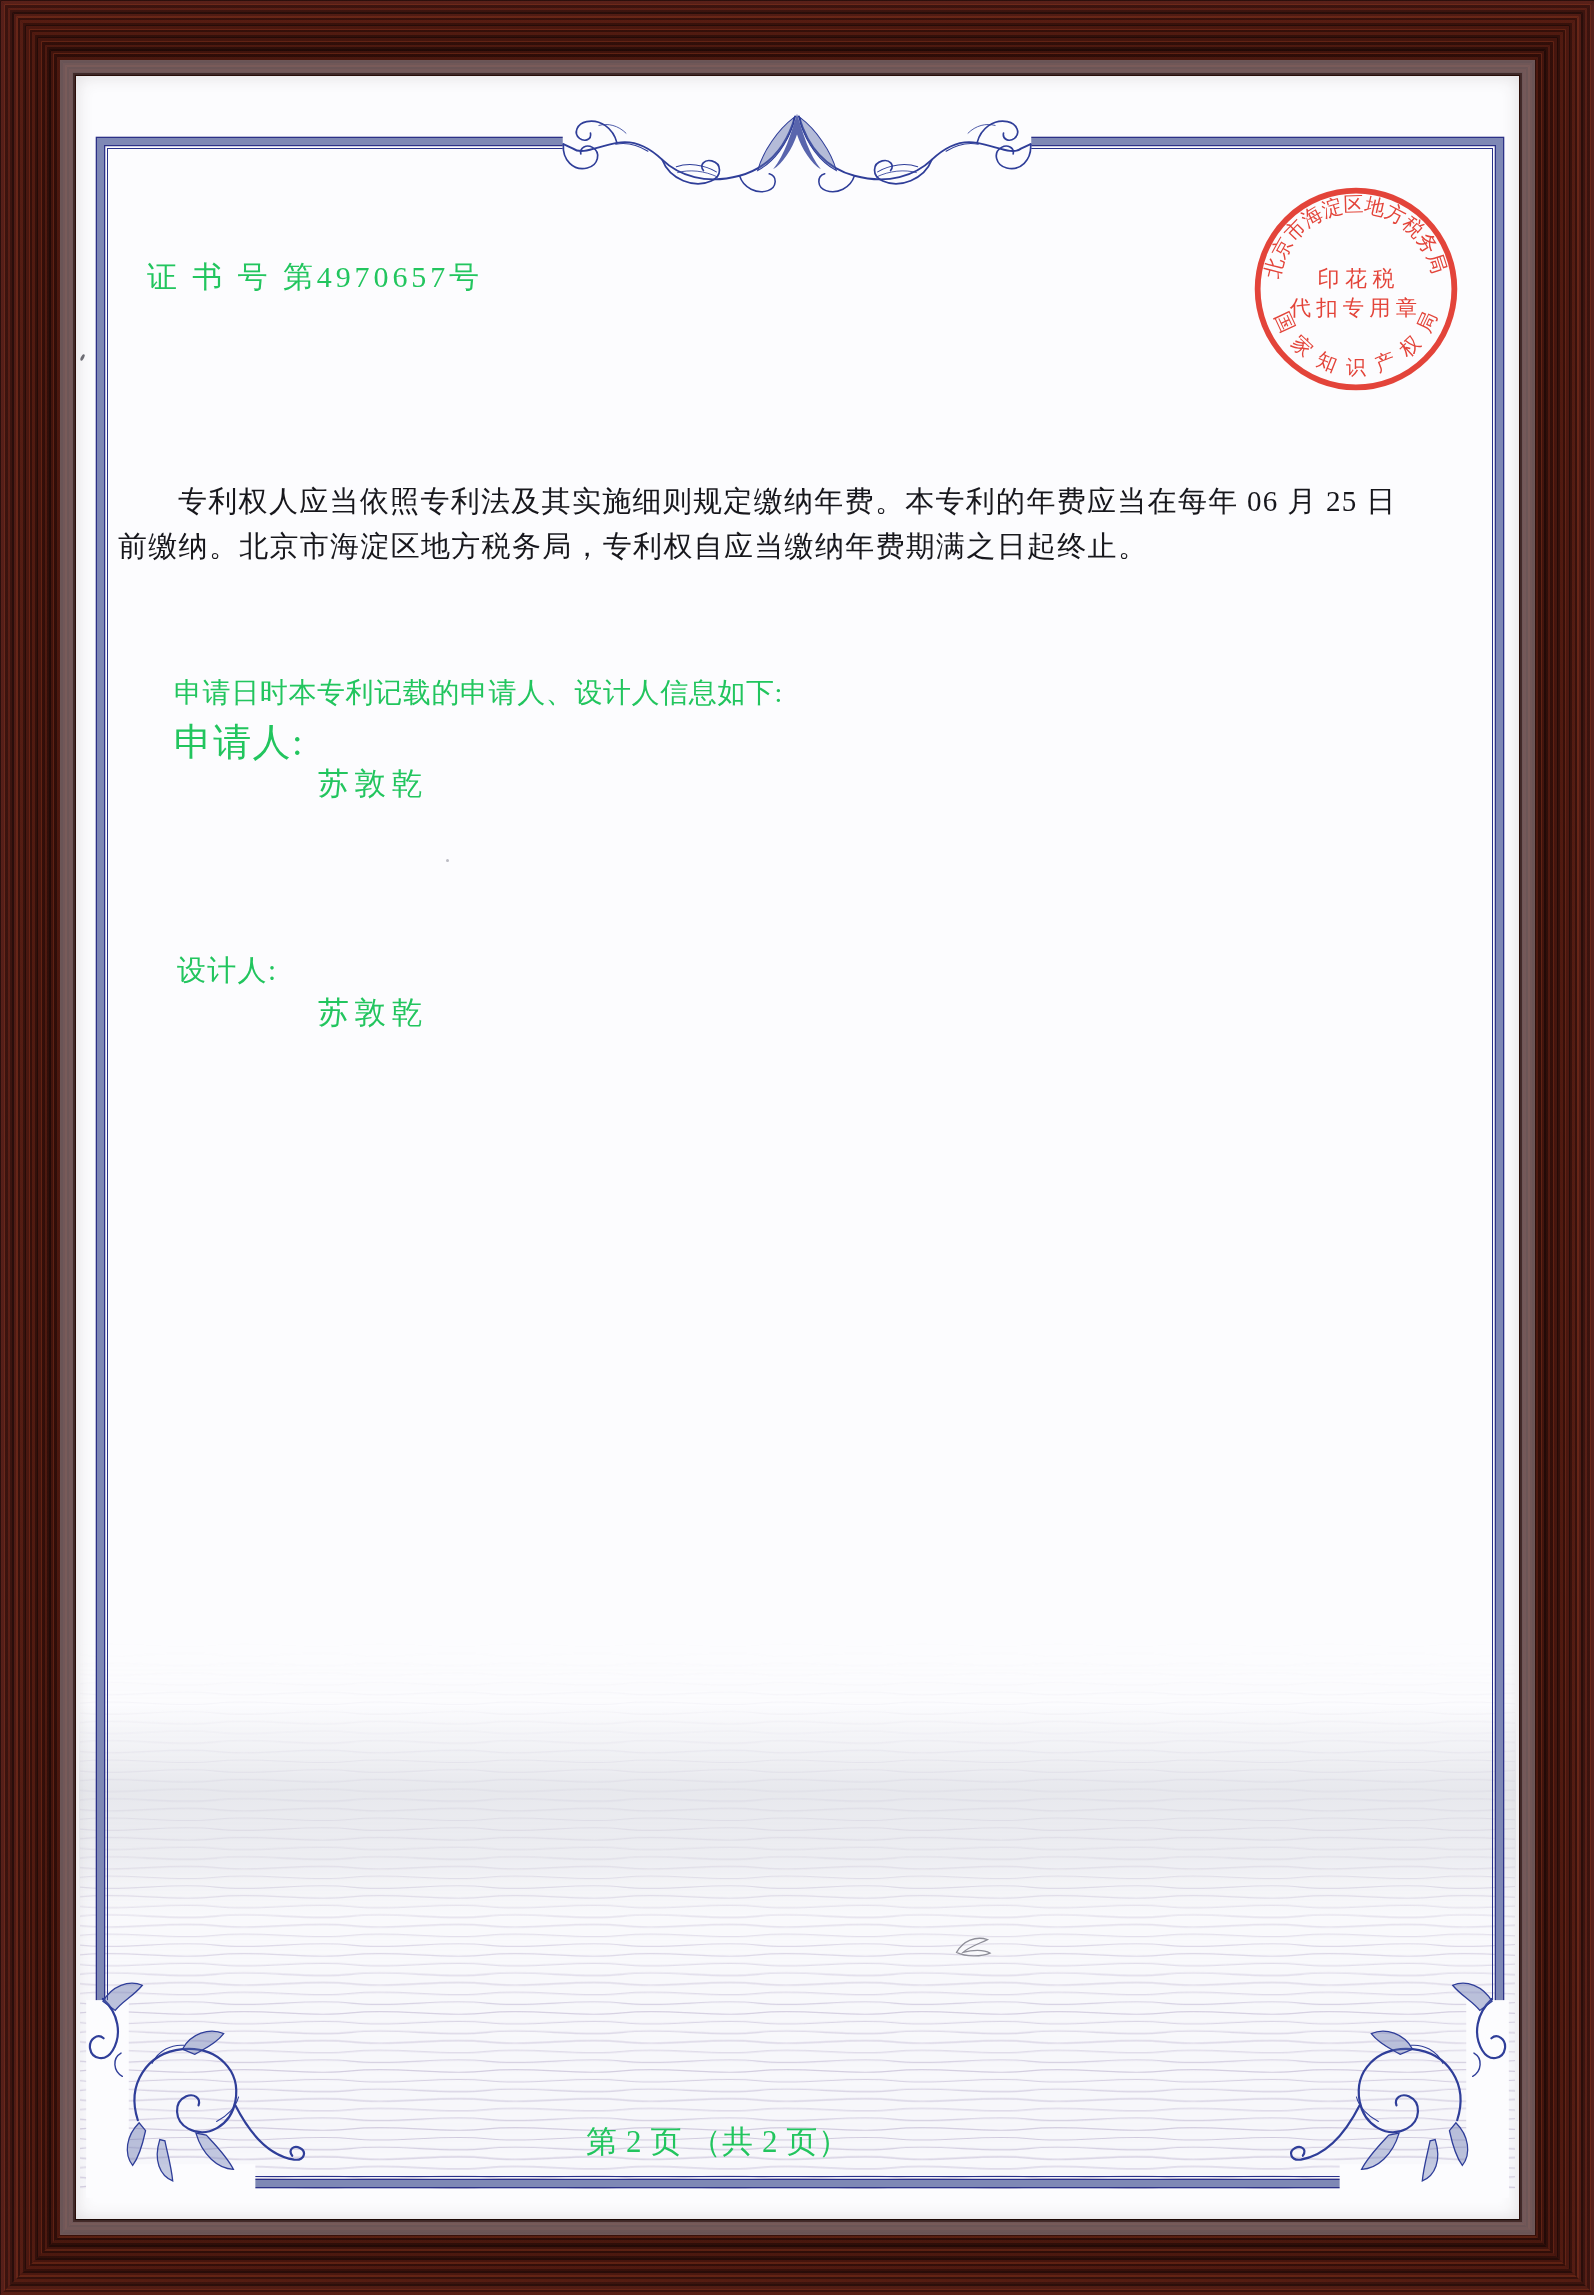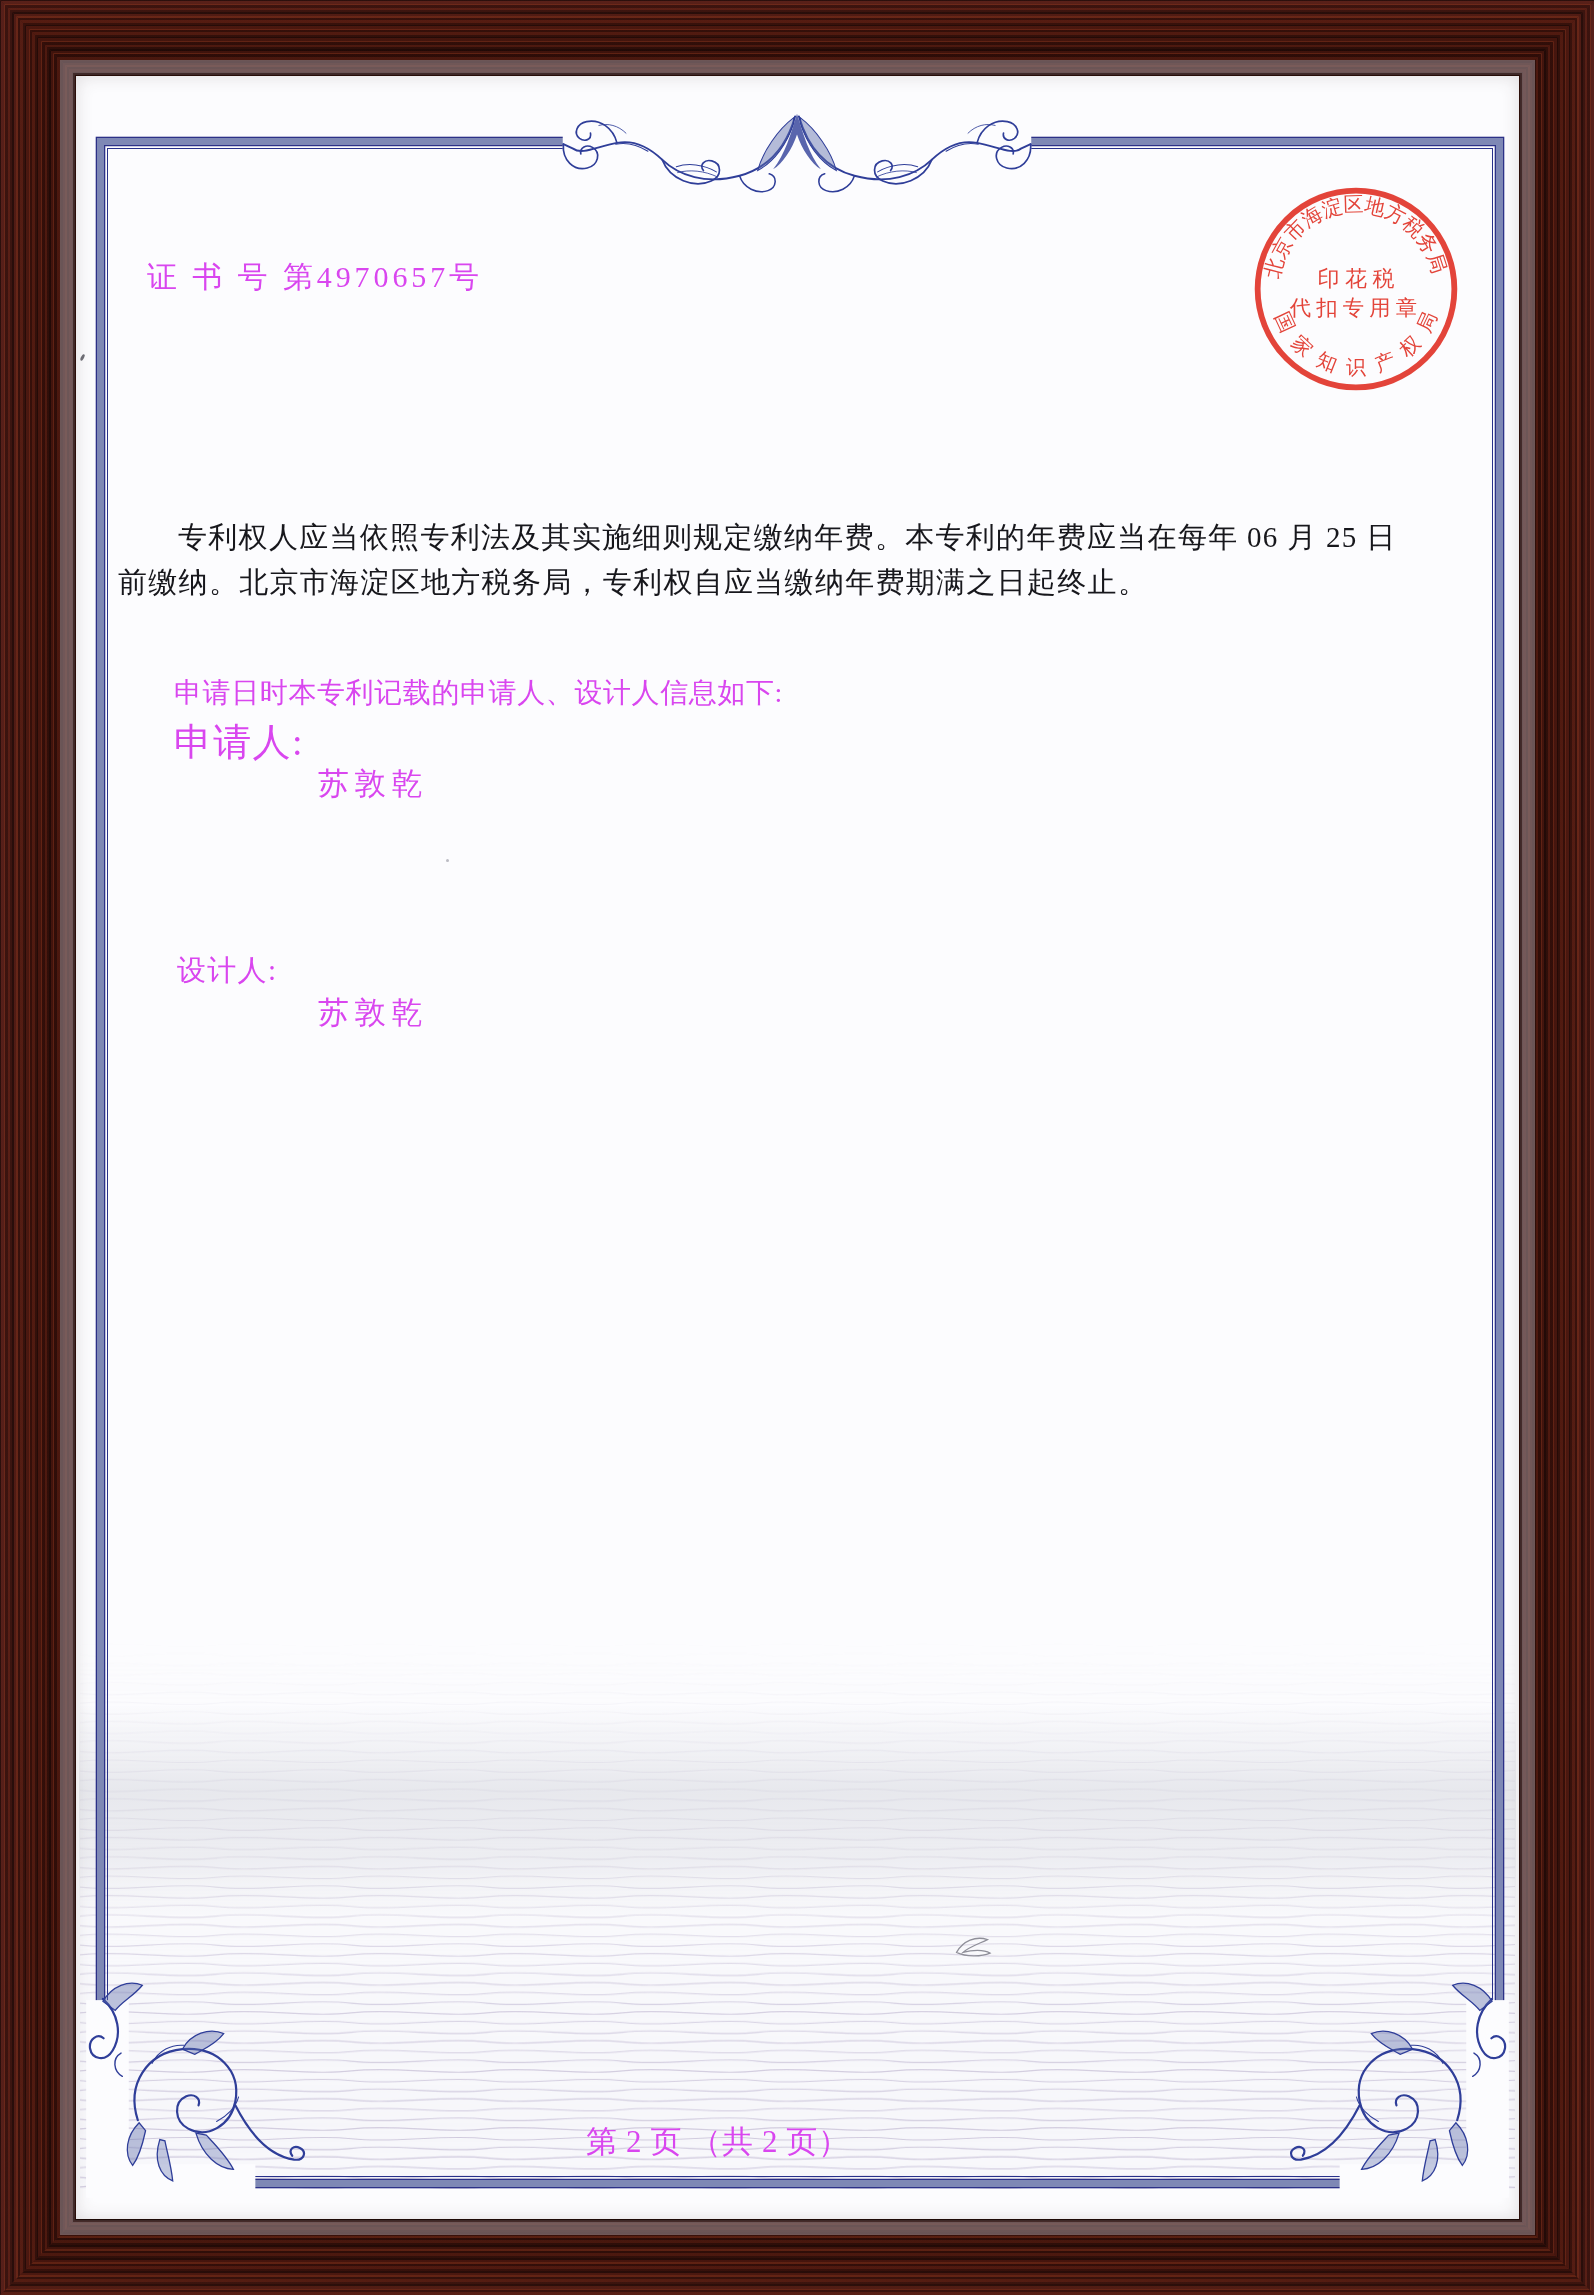--- a/index.html
+++ b/index.html
@@ -51,24 +51,24 @@
     -webkit-mask-image:linear-gradient(to bottom,rgba(0,0,0,0) 0%,rgba(0,0,0,.35) 35%,rgba(0,0,0,.75) 65%,rgba(0,0,0,.95) 100%);
     mask-image:linear-gradient(to bottom,rgba(0,0,0,0) 0%,rgba(0,0,0,.35) 35%,rgba(0,0,0,.75) 65%,rgba(0,0,0,.95) 100%);}
   .wash{position:absolute;left:79px;right:79px;top:1705px;height:213px;
     background:linear-gradient(to bottom,rgba(140,145,160,0) 0%,rgba(140,145,160,.17) 40%,rgba(140,145,160,.11) 72%,rgba(140,145,160,0) 100%);}
   
   .band{position:absolute;left:97px;top:138px;right:92px;bottom:108px;
     border:7px solid #7e88b5;
     box-shadow:inset 0 0 0 1.3px #2c3187, 0 0 0 1.3px #2c3187;}
   .inner-line{position:absolute;inset:3.2px;border:1.9px solid #27308a;}
   
-  .txt{position:absolute;white-space:nowrap;color:#d946ef;}
+  .txt{position:absolute;white-space:nowrap;color:#22c55e;}
   .cert-no{left:147px;top:257px;font-size:30px;letter-spacing:3.9px;}
   .para{position:absolute;left:118px;top:479px;font-size:29px;letter-spacing:1.3px;line-height:45px;}
-  .para .l1{text-indent:60px;margin-top:36px;}
+  .para .l1{text-indent:60px;}
   .info-heading{left:174px;top:674px;font-size:28px;letter-spacing:0.6px;}
   .label1{left:174px;top:717px;font-size:38px;letter-spacing:1.3px;}
   .name1{left:318px;top:763px;font-size:31px;letter-spacing:5.8px;}
   .label2{left:177px;top:951px;font-size:29px;letter-spacing:1.3px;}
   .name2{left:318px;top:992px;font-size:31px;letter-spacing:5.8px;}
   .footer{left:586px;top:2121px;font-size:31px;letter-spacing:0.6px;}
   
   .orn{position:absolute;}
   .orn-top{left:555px;top:97px;}
   .orn-bl{left:81px;top:1973px;}

